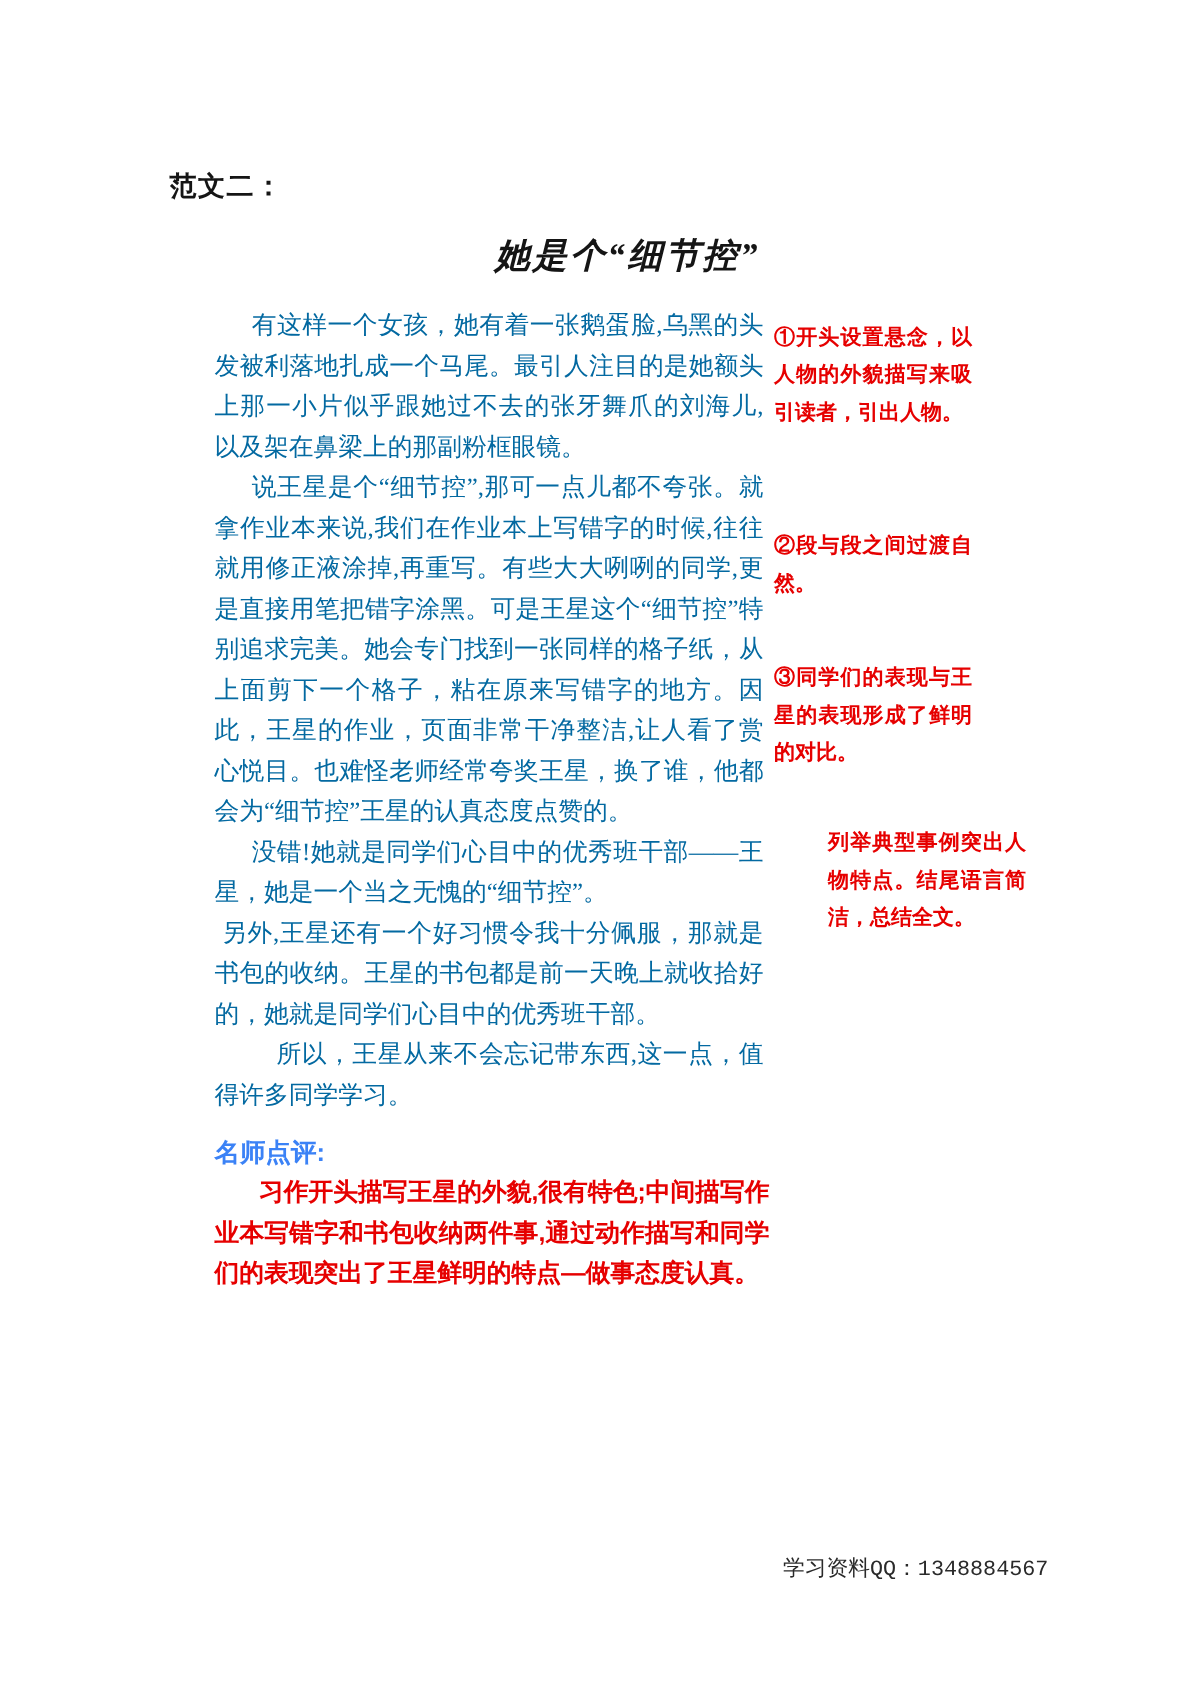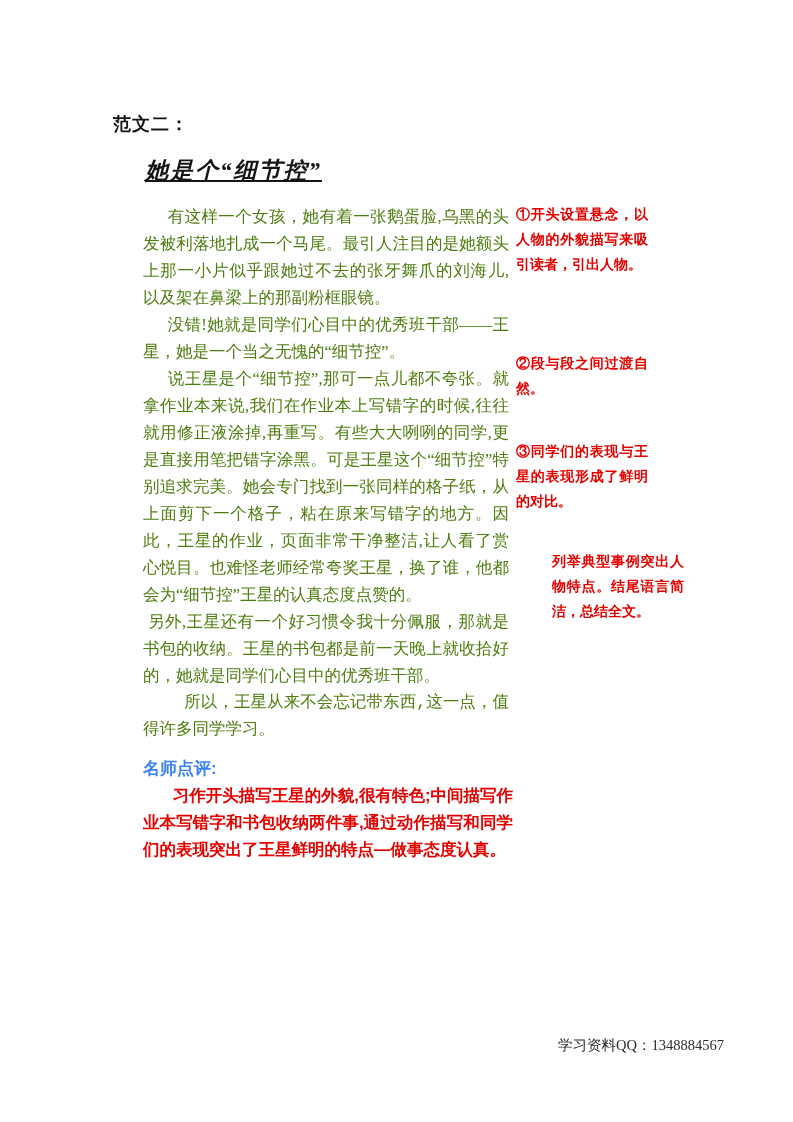--- a/index.html
+++ b/index.html
@@ -24,59 +24,58 @@
       font-size: 18px;
       color: #151515;
       letter-spacing: 1px;
     }
     .essay-title {
       position: absolute;
       left: 145px;
       top: 155px;
       width: 362px;
       margin: 0;
-      text-align: left;
+      text-align: right;
       font-family: "Liberation Serif", serif;
       font-style: italic;
       font-weight: bold;
       font-size: 23px;
       color: #151515;
       letter-spacing: 2px;
-      text-decoration: underline;
     }
     .essay-body {
       position: absolute;
       left: 143px;
       top: 203px;
       width: 366px;
       font-size: 16.5px;
       line-height: 27px;
-      color: #4d7c0f;
+      color: #0369a1;
       text-align: justify;
     }
     .essay-body p {
       margin: 0;
       padding: 0;
     }
     .indent-15 { text-indent: 1.5em; }
     .indent-03 { text-indent: 0.3em; }
-    .indent-25 { text-indent: 2.5em; font-family: Liberation Mono, monospace; }
+    .indent-25 { text-indent: 2.5em; }
     .indent-30 { text-indent: 3em; }
     .annotation {
       position: absolute;
       left: 516px;
       width: 132px;
       font-family: "Liberation Sans", sans-serif;
       font-weight: bold;
       font-size: 14px;
       line-height: 25px;
       color: #e60000;
       text-align: justify;
     }
-    .ann-1 { top: 202px; }
+    .ann-1 { top: 212px; }
     .ann-2 { top: 351px; }
     .ann-3 { top: 439px; }
     .ann-4 { top: 549px; margin-left: 36px; }
     .comment-heading {
       position: absolute;
       left: 143px;
       top: 757px;
       font-family: "Liberation Sans", sans-serif;
       font-weight: bold;
       font-size: 17px;
@@ -92,39 +91,38 @@
       font-size: 16.5px;
       line-height: 27px;
       color: #e60000;
       text-indent: 1.8em;
       text-align: justify;
     }
     .page-footer {
       position: absolute;
       left: 522px;
       top: 1036px;
-      font-family: Liberation Serif, serif;
+      font-family: Liberation Mono, monospace;
       font-size: 14.5px;
       color: #2a2a2a;
-      margin-left: 36px;
     }
   </style>
 </head>
 <body>
 
 <div class="page">
 
   <div class="section-label">范文二：</div>
 
   <h1 class="essay-title">她是个“细节控”</h1>
 
   <div class="essay-body">
     <p class="indent-15">有这样一个女孩，她有着一张鹅蛋脸,乌黑的头发被利落地扎成一个马尾。最引人注目的是她额头上那一小片似乎跟她过不去的张牙舞爪的刘海儿,以及架在鼻梁上的那副粉框眼镜。</p>
+    <p class="indent-15">说王星是个“细节控”,那可一点儿都不夸张。就拿作业本来说,我们在作业本上写错字的时候,往往就用修正液涂掉,再重写。有些大大咧咧的同学,更是直接用笔把错字涂黑。可是王星这个“细节控”特别追求完美。她会专门找到一张同样的格子纸，从上面剪下一个格子，粘在原来写错字的地方。因此，王星的作业，页面非常干净整洁,让人看了赏心悦目。也难怪老师经常夸奖王星，换了谁，他都会为“细节控”王星的认真态度点赞的。</p>
     <p class="indent-15">没错!她就是同学们心目中的优秀班干部——王星，她是一个当之无愧的“细节控”。</p>
-    <p class="indent-15">说王星是个“细节控”,那可一点儿都不夸张。就拿作业本来说,我们在作业本上写错字的时候,往往就用修正液涂掉,再重写。有些大大咧咧的同学,更是直接用笔把错字涂黑。可是王星这个“细节控”特别追求完美。她会专门找到一张同样的格子纸，从上面剪下一个格子，粘在原来写错字的地方。因此，王星的作业，页面非常干净整洁,让人看了赏心悦目。也难怪老师经常夸奖王星，换了谁，他都会为“细节控”王星的认真态度点赞的。</p>
     <p class="indent-03">另外,王星还有一个好习惯令我十分佩服，那就是书包的收纳。王星的书包都是前一天晚上就收拾好的，她就是同学们心目中的优秀班干部。</p>
     <p class="indent-25">所以，王星从来不会忘记带东西,这一点，值得许多同学学习。</p>
   </div>
 
   <div class="annotation ann-1">①开头设置悬念，以人物的外貌描写来吸引读者，引出人物。</div>
 
   <div class="annotation ann-2">②段与段之间过渡自然。</div>
 
   <div class="annotation ann-3">③同学们的表现与王星的表现形成了鲜明的对比。</div>
 

